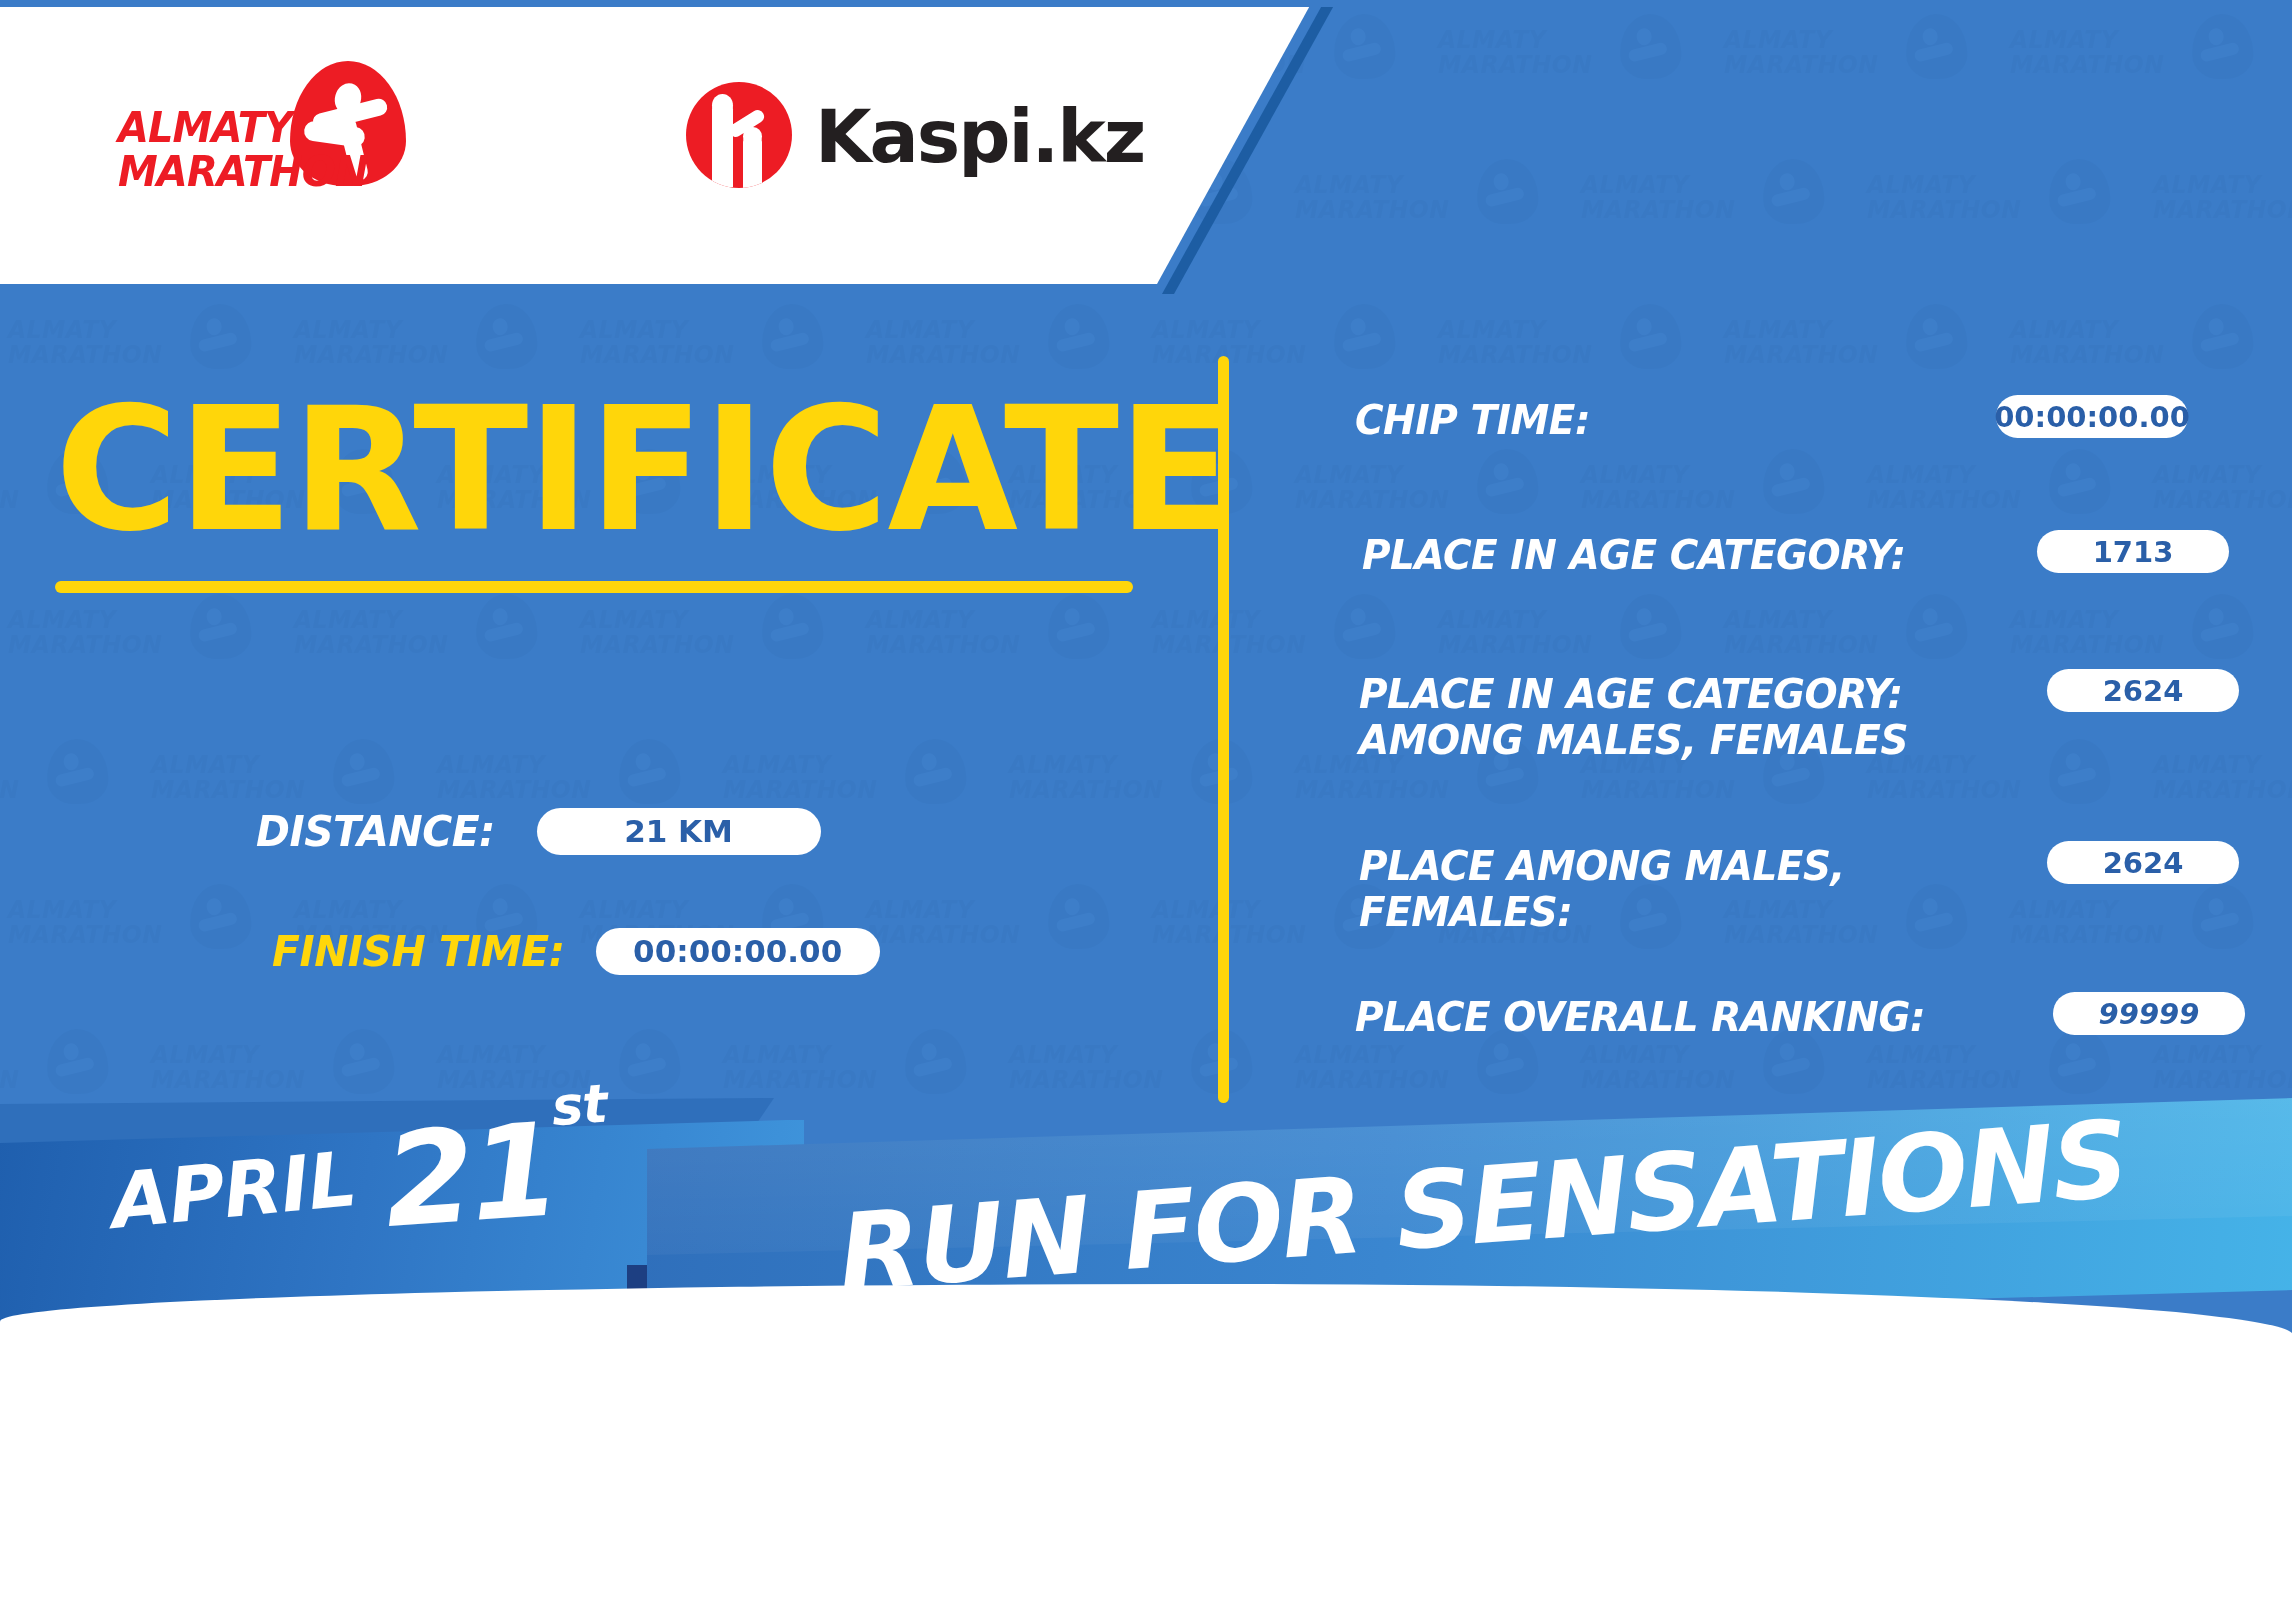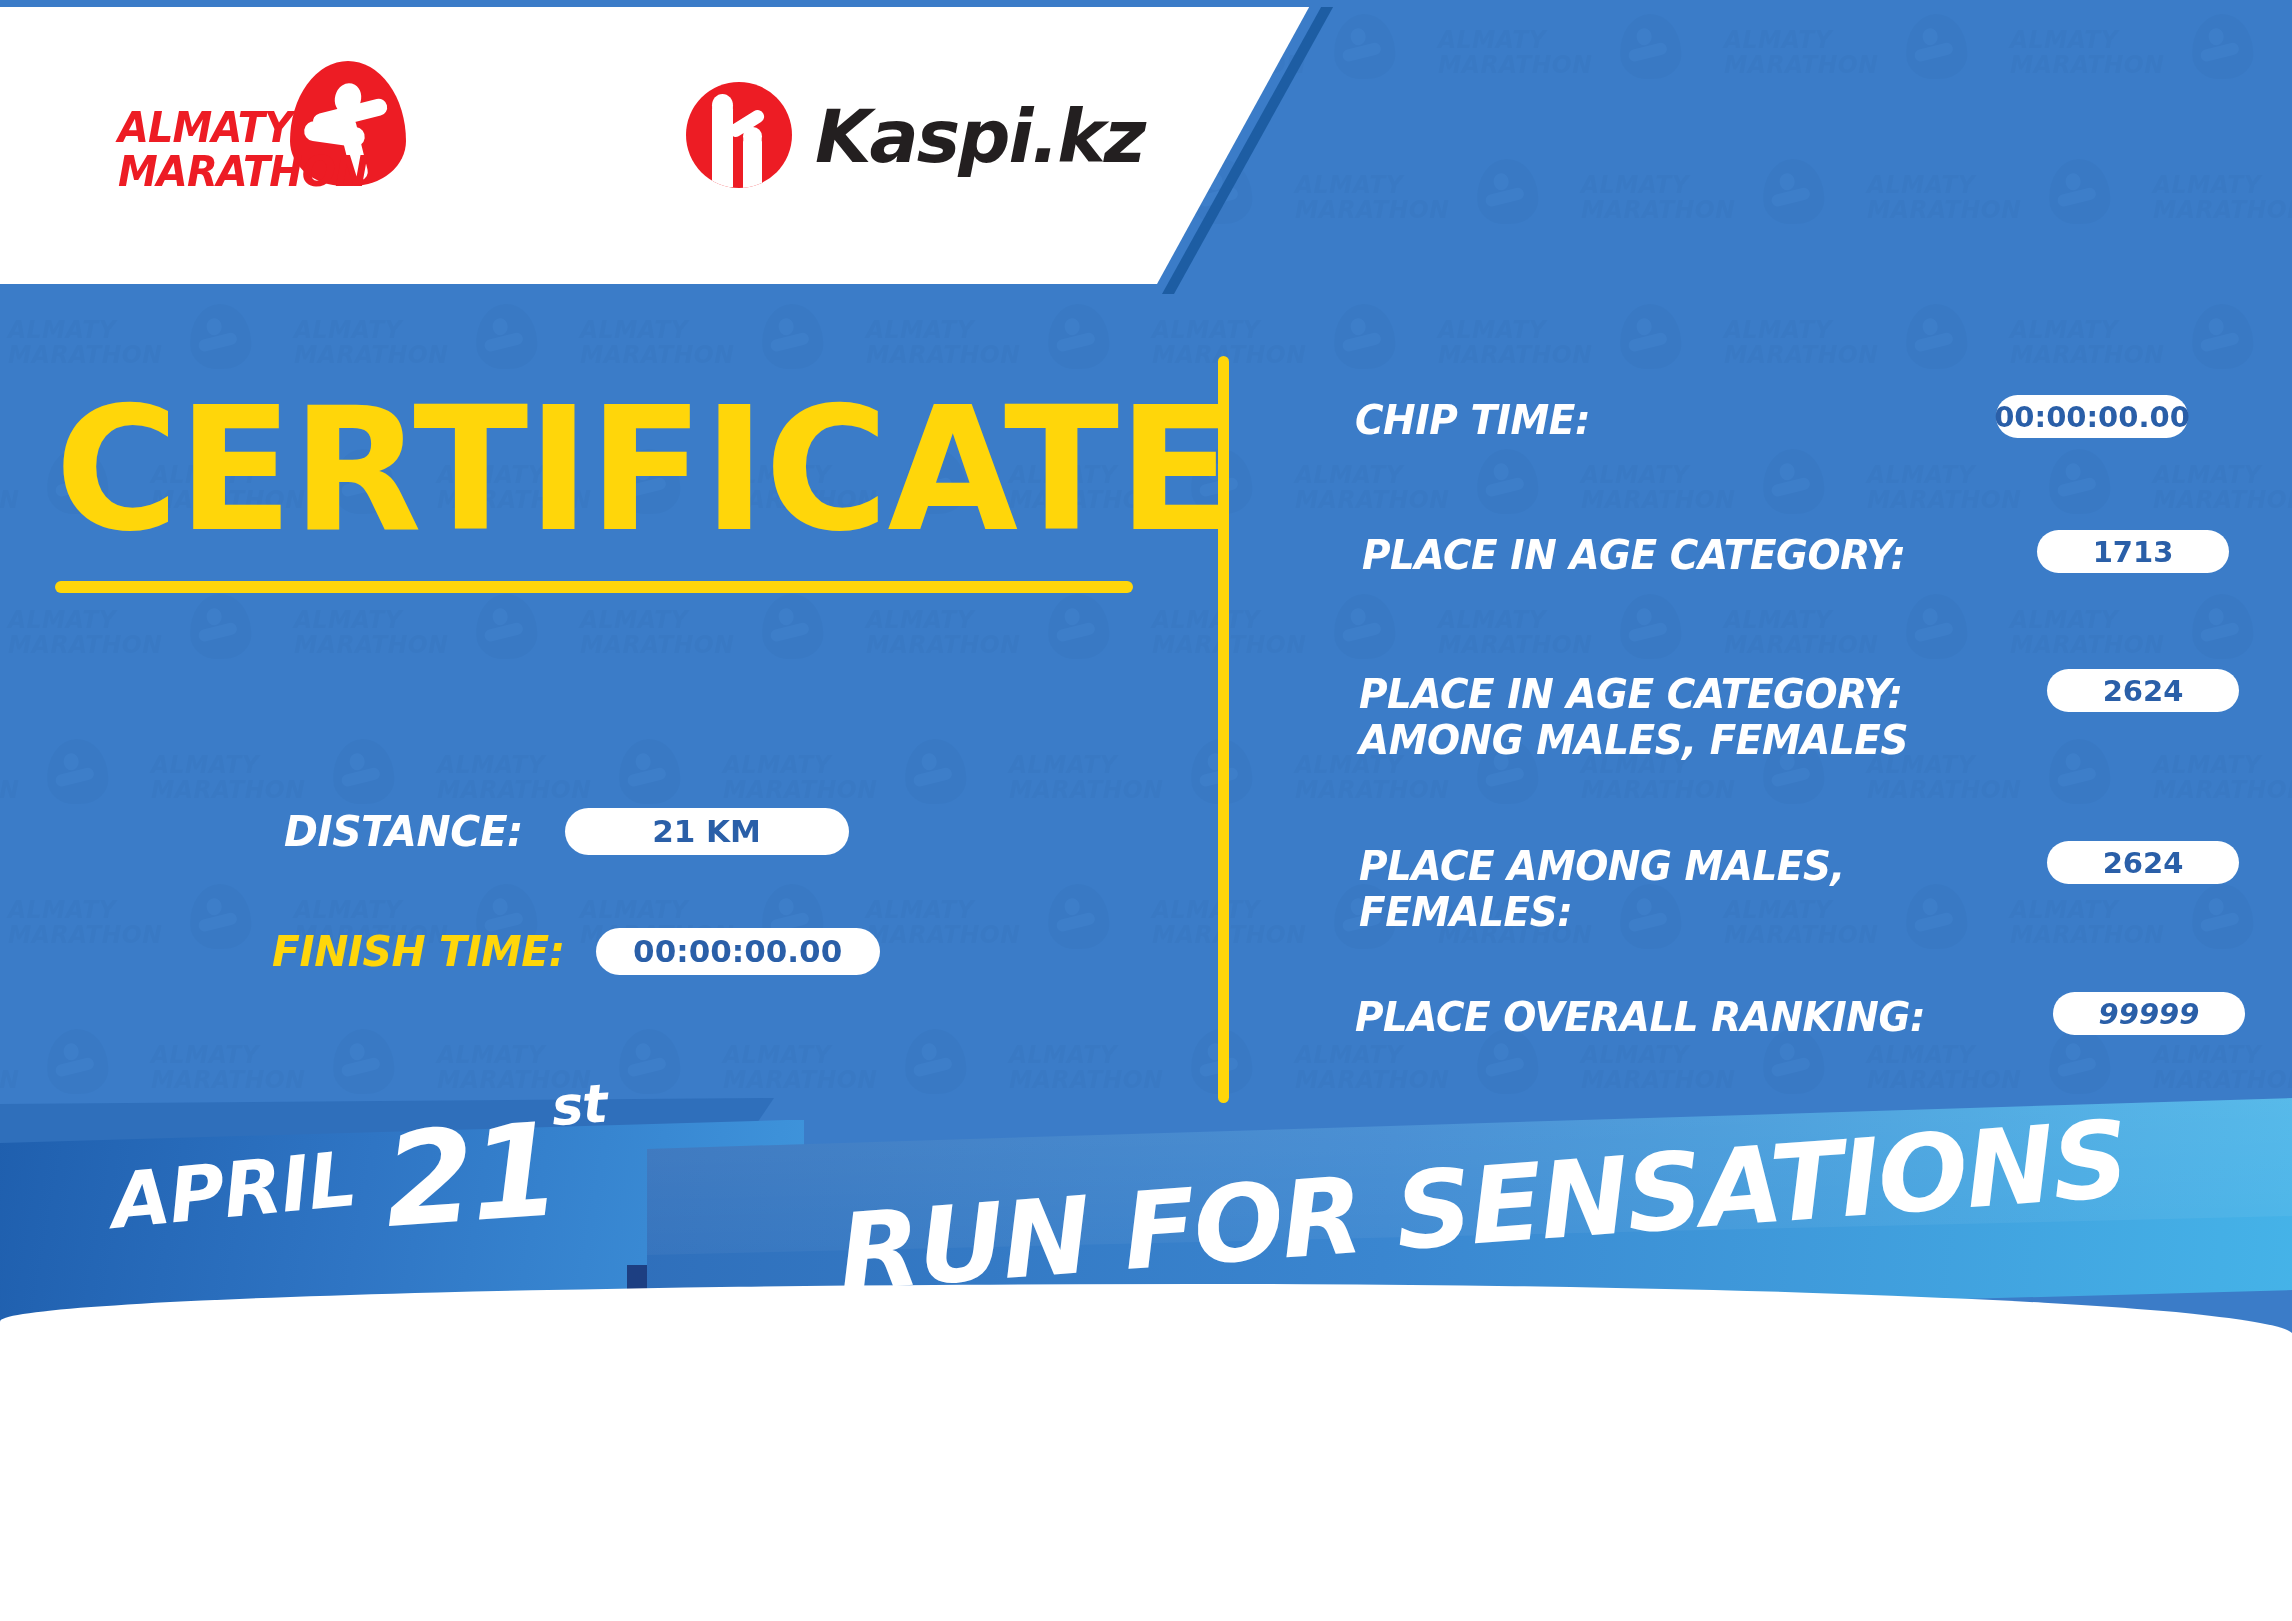--- a/index.html
+++ b/index.html
@@ -106,21 +106,21 @@
     border-radius:6.9px;transform:rotate(-32deg);
   }
   .kaspi-mark .small{
     position:absolute;left:57px;top:51px;width:18.6px;height:55px;background:#fff;border-radius:8.8px 8.8px 0 0;
   }
   .kaspi-mark .smallhead{
     position:absolute;left:57px;top:45px;width:18.6px;height:19.6px;background:#fff;border-radius:50%;
   }
   .kaspi-txt{
     position:absolute;left:129px;top:17.6px;color:#231f20;font-weight:bold;
-    font-size:73px;letter-spacing:-2px;font-family:"DejaVu Sans",sans-serif;font-style:italic;
+    font-size:73px;letter-spacing:-2px;font-family:"DejaVu Sans",sans-serif;
   }
 
   
   .cert-title{
     position:absolute;left:55px;top:384px;color:#ffd60a;
     font-weight:bold;font-size:172px;line-height:1;letter-spacing:-1px;
     font-family:"DejaVu Sans",sans-serif;
     transform:scaleX(.98);transform-origin:left top;
   }
   .cert-rule{
@@ -634,21 +634,21 @@
         <i class="bigarm"></i>
         <i class="small"></i>
         <i class="smallhead"></i>
     </div>
     <div class="kaspi-txt">Kaspi.kz</div>
   </div>
 
   <div class="cert-title">CERTIFICATE</div>
   <div class="cert-rule"></div>
 
-  <div class="lrow" style="left:284px;top:806px;text-align:right;">
+  <div class="lrow" style="left:256px;top:806px;text-align:right;">
     <div class="llabel white">DISTANCE:</div>
     <div class="lpill" style="width:284px;margin-left:29px;">
       <span>21 KM</span>
     </div>
   </div>
 
   <div class="lrow" style="left:272px;top:926px;">
     <div class="llabel yellow">FINISH TIME:</div>
     <div class="lpill" style="width:284px;margin-left:15.7px;">
       <span>00:00:00.00</span>

